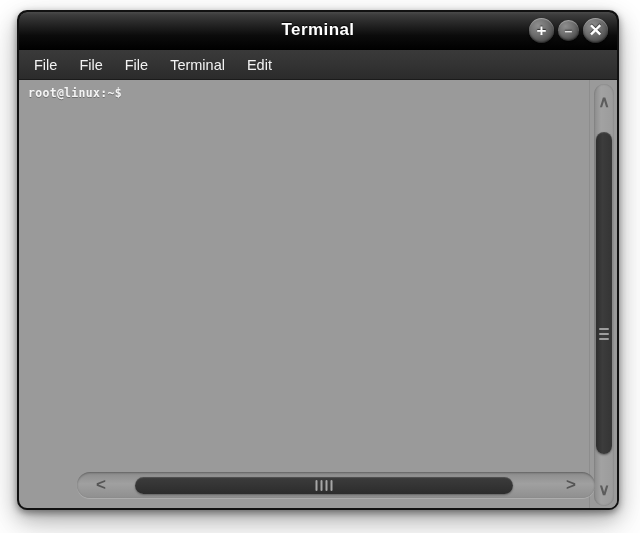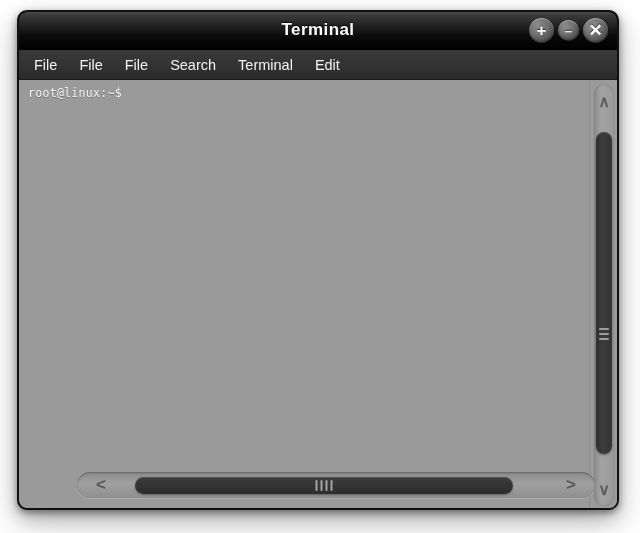--- a/index.html
+++ b/index.html
@@ -130,21 +130,21 @@
     background: #9a9a9a;
     overflow: hidden;
   }
   #term-text {
     position: absolute;
     left: 9px;
     top: 6px;
     color: #f4f4f4;
     font-family: "DejaVu Sans Mono", "Liberation Mono", monospace;
     font-size: 11.5px;
-    font-weight: normal;
+    font-weight: bold;
     letter-spacing: 0.3px;
     white-space: pre;
     text-shadow: 0 1px 0 rgba(0,0,0,0.28);
   }
 
   
   #vscroll {
     position: absolute;
     right: 0;
     top: 0;
@@ -282,21 +282,20 @@
         <div class="wbtn">
           <span class="glyph">✕</span>
         </div>
       </div>
     </div>
 
     <div id="menubar">
       <div class="menu-item">File</div>
       <div class="menu-item">File</div>
       <div class="menu-item">File</div>
-      <div class="menu-item">Search</div>
       <div class="menu-item">Terminal</div>
       <div class="menu-item">Edit</div>
     </div>
 
     <div id="body-area">
 
       <div id="term-text">root@linux:~$</div>
 
       <div id="vscroll">
         <div id="vtrough">

